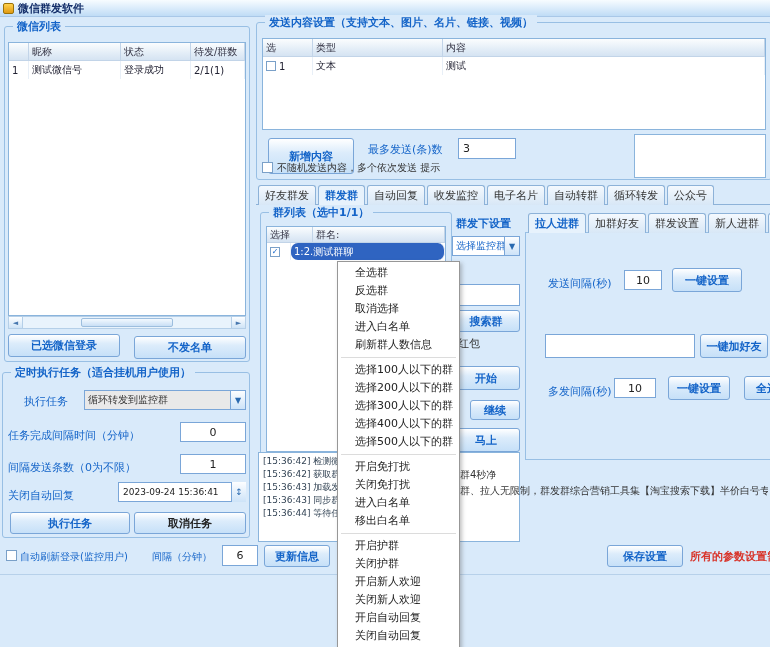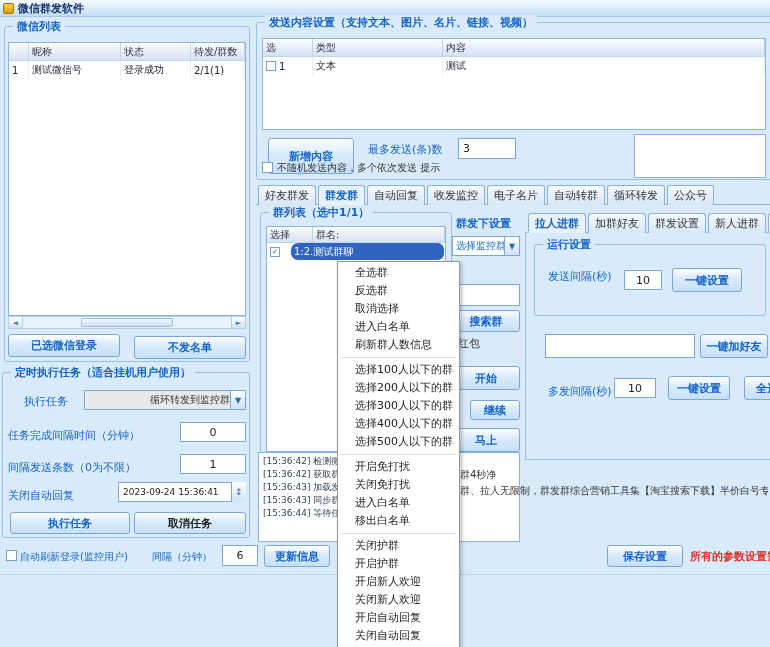--- a/index.html
+++ b/index.html
@@ -41,21 +41,21 @@
     background:linear-gradient(#fdfeff,#cfe4f7); border-right:1px solid #b5cfe8; }
   .sbtn.right { border-left:1px solid #b5cfe8; border-right:none; }
   .strack { flex:1; display:flex; align-items:center; }
   .sthumb { height:9px; width:92px; background:linear-gradient(#f3f9ff,#c9dff5); border:1px solid #9dbede; border-radius:2px; margin:0 auto; }
   .tabrow { position:absolute; display:flex; align-items:flex-end; z-index:5; }
   .tab { height:20px; padding:0 6px; display:inline-flex; align-items:center; border:1px solid #8db2d8; border-bottom:none;
     border-radius:3px 3px 0 0; background:linear-gradient(#f4f9fe,#d8e7f6); margin-right:2px; color:#333; font-size:11px; white-space:nowrap; }
   .tab.active { background:#e7f2fc; color:#1464c8; font-weight:bold; }
   .tabline { position:absolute; border-top:1px solid #8db2d8; }
   .dd { position:absolute; background:#fff; border:1px solid #7aa6d8; display:flex; align-items:center; overflow:hidden; }
-  .dd.gray { background:#e9e9e9;text-align:right; }
+  .dd.gray { background:#e9e9e9; }
   .ddtext { flex:1; padding-left:3px; font-size:10px; color:#1464c8; white-space:nowrap; overflow:hidden; }
   .ddtext.dark { color:#333; }
   .dda { width:15px; align-self:stretch; background:linear-gradient(#fdfeff,#cde3f8); border-left:1px solid #7aa6d8;
     display:flex; align-items:center; justify-content:center; color:#2a6ab0; font-size:8px; }
   .spin { position:absolute; right:0; top:0; bottom:0; width:15px; background:linear-gradient(#fdfeff,#cde3f8);
     border-left:1px solid #7aa6d8; display:flex; align-items:center; justify-content:center; color:#2a6ab0; font-size:9px; }
   .menu { position:absolute; left:337px; top:261px; width:123px; height:404px; background:#fff; border:1px solid #979797;
     box-shadow:2px 2px 4px rgba(80,80,80,.35); padding-top:2px; z-index:100; }
   .mi { height:18px; line-height:18px; padding-left:17px; font-size:11px; color:#222; white-space:nowrap; overflow:hidden; }
   .msep { height:1px; background:#dcdcdc; margin:3px 3px; }
@@ -192,24 +192,21 @@
 
   <div class="grp" style="left:525px;top:232px;width:246px;height:228px;border-radius:0"></div>
   <div class="tabrow" style="left:528px;top:212px;height:21px">
     <span class="tab active">拉人进群</span>
     <span class="tab">加群好友</span>
     <span class="tab">群发设置</span>
     <span class="tab">新人进群</span>
     <span class="tab">其他</span>
   </div>
 
-  <div class="grp" style="left:534px;top:244px;width:232px;height:72px">
-    <span class="legend">运行设置</span>
-  </div>
-  <span class="lbl" style="left:548px;top:269px">发送间隔(秒)</span>
+  <span class="lbl" style="left:548px;top:276px">发送间隔(秒)</span>
   <div class="inp center" style="left:624px;top:270px;width:38px;height:20px">10</div>
   <div class="btn" style="left:672px;top:268px;width:70px;height:24px">一键设置</div>
 
   <div class="inp" style="left:545px;top:334px;width:150px;height:24px"></div>
   <div class="btn" style="left:700px;top:334px;width:68px;height:24px">一键加好友</div>
 
   <span class="lbl" style="left:548px;top:384px">多发间隔(秒)</span>
   <div class="inp center" style="left:614px;top:378px;width:42px;height:20px">10</div>
   <div class="btn" style="left:668px;top:376px;width:62px;height:24px">一键设置</div>
   <div class="btn" style="left:744px;top:376px;width:46px;height:24px">全选</div>
@@ -240,22 +237,22 @@
     <div class="mi">选择200人以下的群</div>
     <div class="mi">选择300人以下的群</div>
     <div class="mi">选择400人以下的群</div>
     <div class="mi">选择500人以下的群</div>
     <div class="msep"></div>
     <div class="mi">开启免打扰</div>
     <div class="mi">关闭免打扰</div>
     <div class="mi">进入白名单</div>
     <div class="mi">移出白名单</div>
     <div class="msep"></div>
+    <div class="mi">开启护群</div>
     <div class="mi">关闭护群</div>
-    <div class="mi">开启护群</div>
     <div class="mi">开启新人欢迎</div>
     <div class="mi">关闭新人欢迎</div>
     <div class="mi">开启自动回复</div>
     <div class="mi">关闭自动回复</div>
     <div class="mi">刷新群列表</div>
   </div>
 
 </div>
 
 </body></html>

